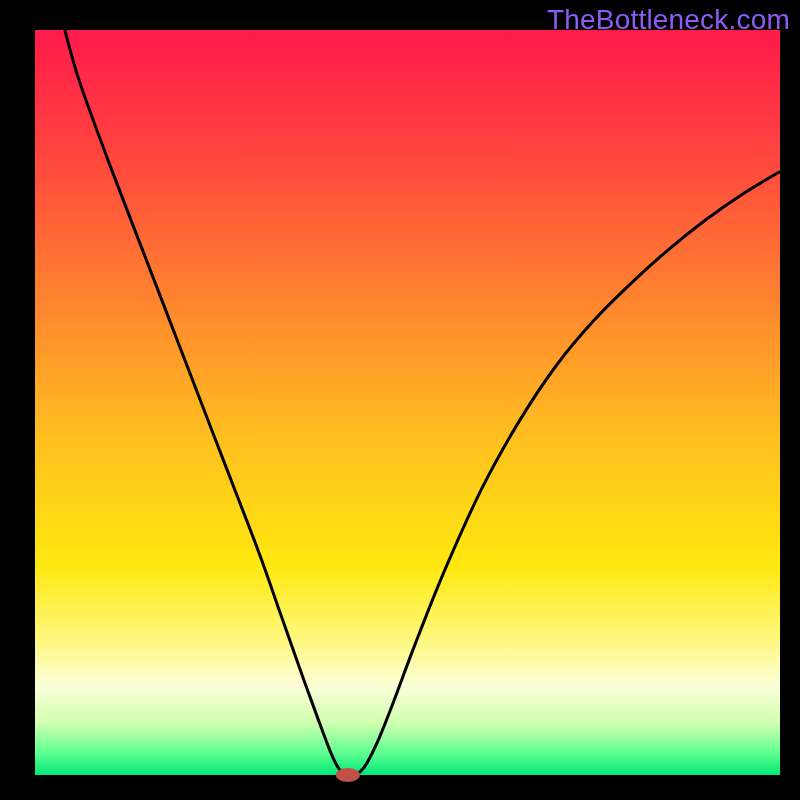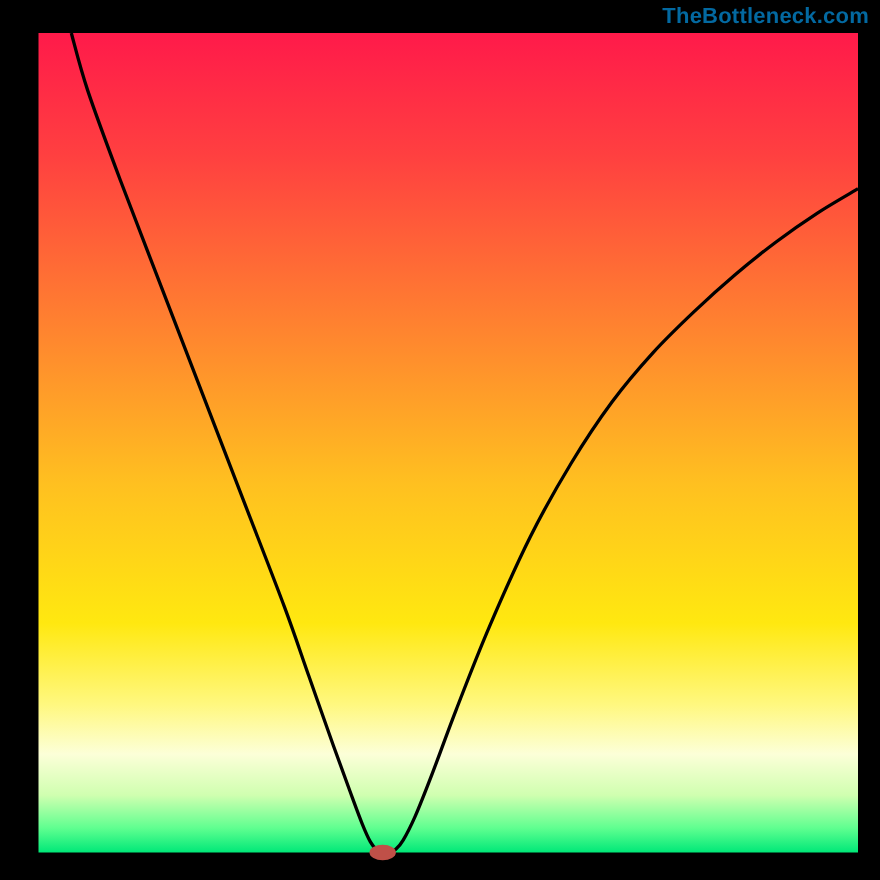--- a/index.html
+++ b/index.html
@@ -15,23 +15,23 @@
     position: absolute;
     top: 0;
     left: 0;
     width: 800px;
     height: 800px;
   }
   .watermark {
     position: absolute;
     top: 4px;
     right: 10px;
-    color: #0369a1;
-    font-size: 20px;
-    font-weight: 700;
+    color: #8b5cf6;
+    font-size: 28px;
+    font-weight: 400;
     z-index: 10;
     letter-spacing: 0.2px;
   }
   svg {
     display: block;
   }
 </style>
 </head>
 <body>
 

